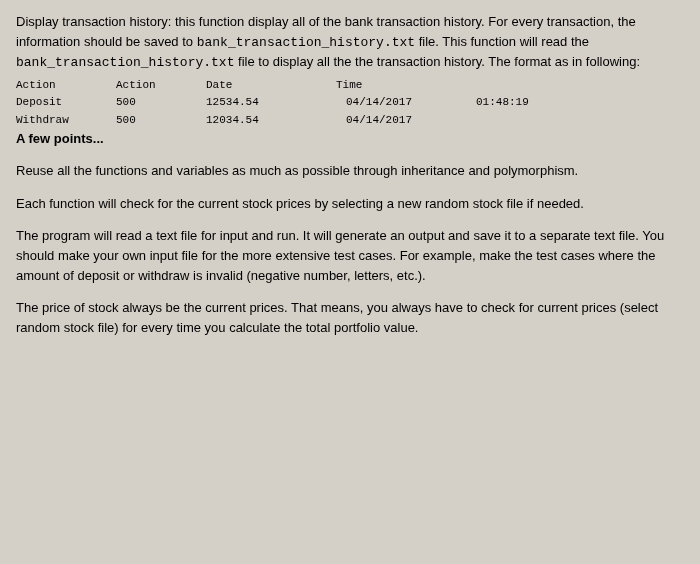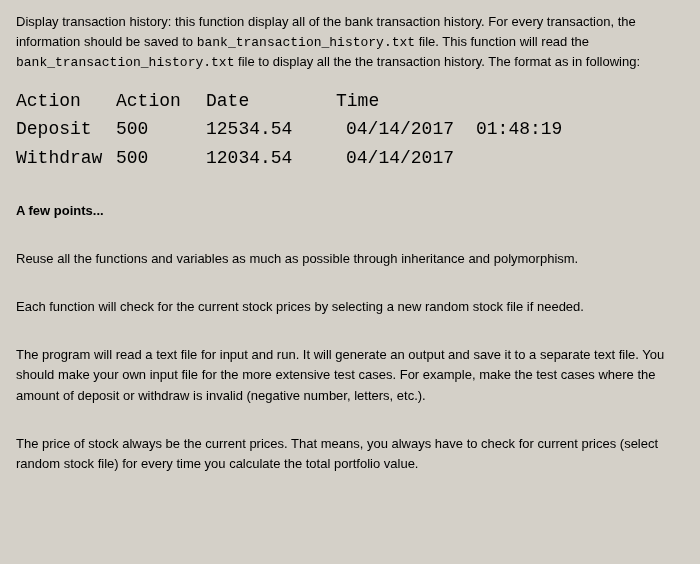--- a/index.html
+++ b/index.html
@@ -12,34 +12,34 @@
       width: 700px;
       min-height: 564px;
       background-color: #d4d0c8;
       font-family: 'Courier New', Courier, monospace;
       font-size: 13px;
       color: #000;
       padding: 12px 16px;
     }
 
     .description-block {
-      margin-bottom: 14px;
+      margin-bottom: 4px;
       font-family: Arial, sans-serif;
       font-size: 13px;
       line-height: 1.5;
     }
 
     .description-block .inline-code {
       font-family: 'Courier New', Courier, monospace;
       font-size: 13px;
     }
 
     .transaction-table {
       font-family: 'Courier New', Courier, monospace;
-      font-size: 18px;
+      font-size: 11px;
     }
 
     .transaction-table .row {
       display: flex;
       gap: 0;
       line-height: 1.6;
     }
 
     .col-action {
       width: 100px;
@@ -58,21 +58,20 @@
     }
 
     .points-section {
       font-family: Arial, sans-serif;
       font-size: 13px;
       line-height: 1.55;
     }
 
     .points-section p {
       margin-bottom: 12px;
-      margin-top: 28px;
     }
 
     .points-title {
       font-weight: bold;
       margin-bottom: 6px;
     }
   </style>
 </head>
 <body>
 

